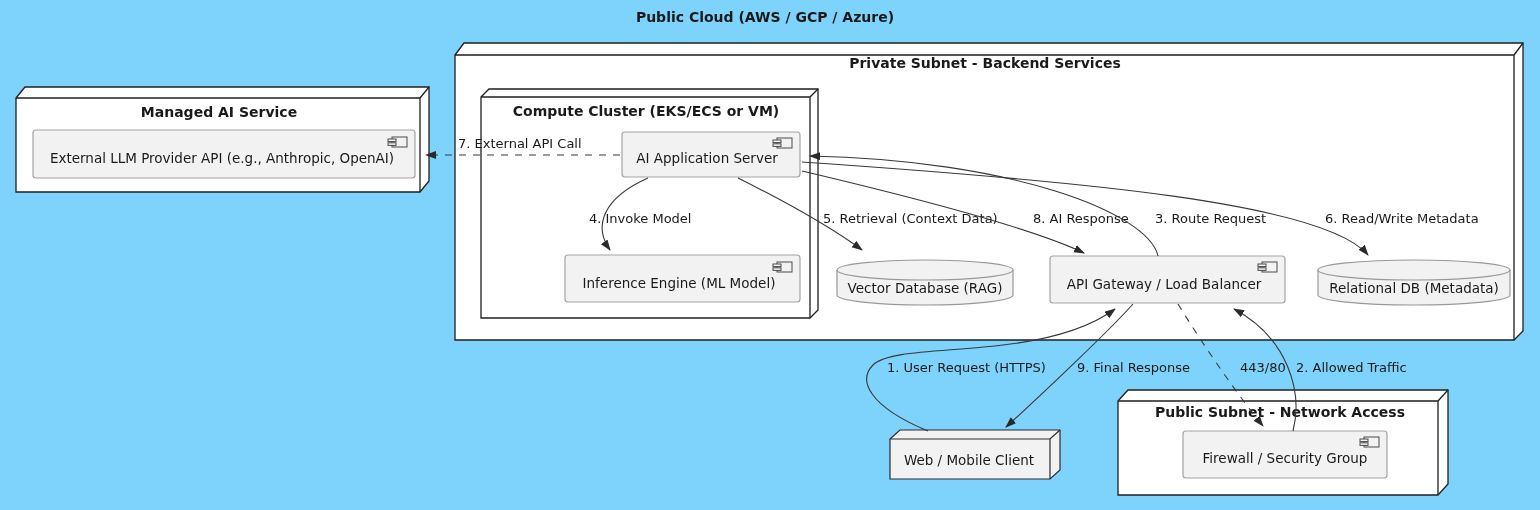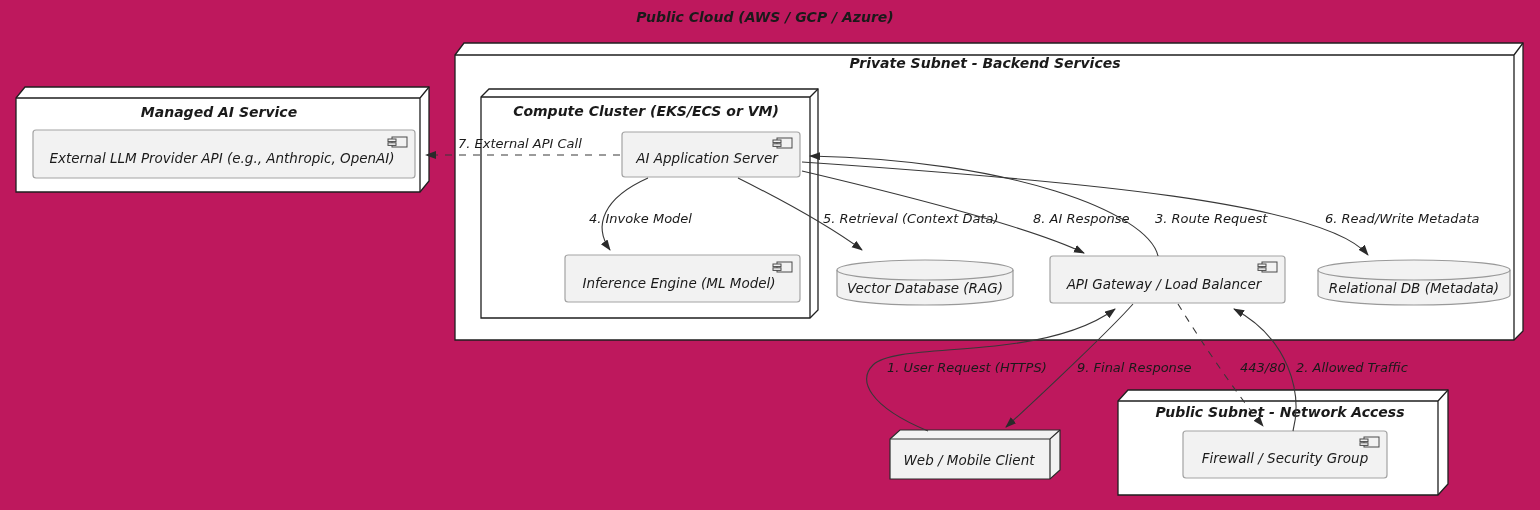--- a/index.html
+++ b/index.html
@@ -1,20 +1,19 @@
 <!DOCTYPE html>
 <html><head>
 <meta charset="utf-8">
 <style>
   html, body { margin: 0; padding: 0; background: #ffffff; }
   .stage {
     width: 1540px; height: 510px; position: relative;
-    background: #be185d; overflow: hidden;
+    background: #7dd3fc; overflow: hidden;
     font-family: "DejaVu Sans", "Liberation Sans", sans-serif;
-    font-style: italic;
   }
   svg text {
     font-family: "DejaVu Sans", "Liberation Sans", sans-serif;
     fill: #1a1a1a;
   }
   .node-title   { font-size: 14px; font-weight: bold; }
   .diagram-title{ font-size: 14px; font-weight: bold; }
   .comp-label   { font-size: 13.5px; }
   .edge-label   { font-size: 13px; }
   .node-shape   { fill: #ffffff; stroke: #1f1f1f; stroke-width: 1.3; }

